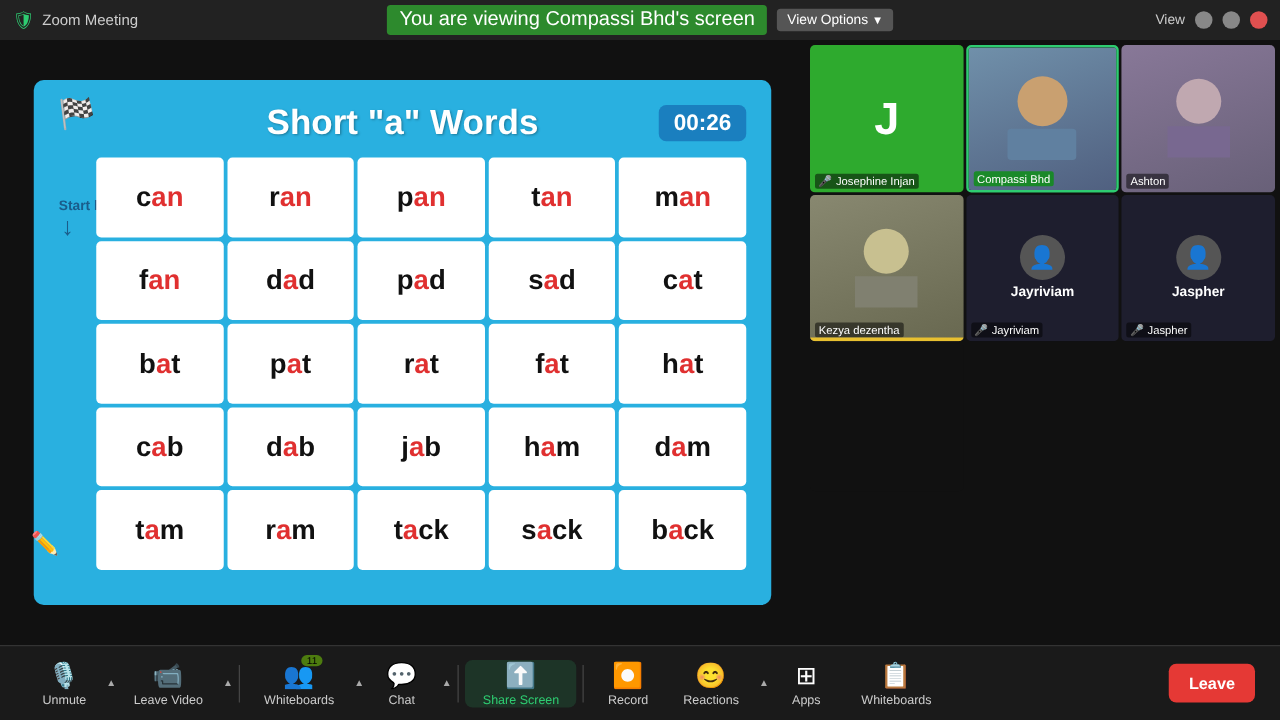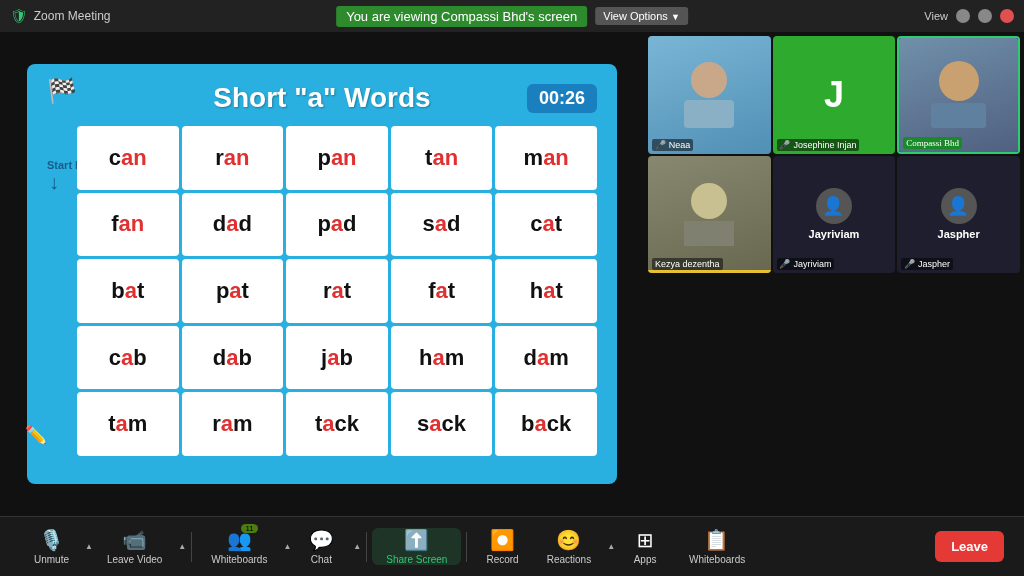--- a/index.html
+++ b/index.html
@@ -301,21 +301,21 @@
   </style>
 </head>
 <body>
 
 <div id="top-bar">
   <div id="top-bar-left">
     <span style="color:#2ecc71; font-size:14px;">🛡</span>
     <span id="top-bar-title-text" style="color:#ccc;font-size:12px;">Zoom Meeting</span>
   </div>
   <div id="top-bar-center">
-    <span id="screen-share-banner" style="background:#2d8a2d;color:white;font-size:13px;padding:3px 10px;border-radius:3px;">You are viewing Compassi Bhd's screen</span>
+    <span id="screen-share-banner" style="background:#2d8a2d;color:white;font-size:16px;padding:3px 10px;border-radius:3px;">You are viewing Compassi Bhd's screen</span>
     <button id="view-options-btn" style="background:#555;color:white;font-size:11px;padding:3px 8px;border-radius:3px;border:none;cursor:pointer;">
       <span>View Options</span>
       <span style="font-size:9px;">▼</span>
     </button>
   </div>
   <div id="top-bar-right">
     <span style="color:#ccc;font-size:11px;">View</span>
     <span class="window-btn win-minimize"></span>
     <span class="window-btn win-maximize"></span>
     <span class="window-btn win-close"></span>
@@ -466,51 +466,46 @@
     </div>
 
     <div id="pencil-icon">✏️</div>
 
     <div style="position:absolute;bottom:80px;left:165px;color:white;font-size:12px;">▲</div>
 
   </div>
 
   <div id="participants-panel">
 
-    <div class="participant-tile">
-      <div class="participant-avatar-bg video-neea" style="width:100%;height:100%;position:relative;">
-
-        <div style="width:100%;height:100%;background:linear-gradient(160deg,#7ab5d5,#5090b5);display:flex;align-items:center;justify-content:center;flex-direction:column;">
-          <div style="width:36px;height:36px;border-radius:50%;background:#c9a88a;margin-bottom:2px;"></div>
-          <div style="width:50px;height:28px;background:#8ab0c5;border-radius:4px;"></div>
-        </div>
-      </div>
-      <div class="participant-name">
-        <span style="color:#ff4444;">🎤</span> Neaa
-      </div>
-    </div>
 
     <div class="participant-tile">
       <div class="participant-avatar-bg avatar-green" style="width:100%;height:100%;display:flex;align-items:center;justify-content:center;">
         <span style="font-size:36px;font-weight:bold;color:white;">J</span>
       </div>
       <div class="participant-name">
         <span style="color:#ff4444;">🎤</span> Josephine Injan
       </div>
     </div>
 
 
-    <div class="participant-tile compassi-highlight" style="border:2px solid #2ecc71;font-family:Liberation Serif, serif;">
+    <div class="participant-tile compassi-highlight" style="border:2px solid #2ecc71;">
       <div style="width:100%;height:100%;background:linear-gradient(160deg,#7090aa,#506080);display:flex;align-items:center;justify-content:center;flex-direction:column;">
         <div style="width:40px;height:40px;border-radius:50%;background:#c9a070;margin-bottom:2px;"></div>
         <div style="width:55px;height:25px;background:#6080a0;border-radius:3px;"></div>
       </div>
       <div class="participant-name" style="background:rgba(0,150,0,0.7);">Compassi Bhd</div>
     </div>
 
+    <div class="participant-tile">
+      <div style="width:100%;height:100%;background:linear-gradient(160deg,#887898,#686078);display:flex;align-items:center;justify-content:center;flex-direction:column;">
+        <div style="width:36px;height:36px;border-radius:50%;background:#c0a8b0;margin-bottom:2px;"></div>
+        <div style="width:50px;height:25px;background:#786890;"></div>
+      </div>
+      <div class="participant-name">Ashton</div>
+    </div>
 
 
 
 
     <div class="participant-tile">
       <div style="width:100%;height:100%;background:linear-gradient(160deg,#888870,#686850);display:flex;align-items:center;justify-content:center;flex-direction:column;">
         <div style="width:36px;height:36px;border-radius:50%;background:#c8c090;margin-bottom:2px;"></div>
         <div style="width:50px;height:25px;background:#808070;"></div>
       </div>
       <div class="participant-name">Kezya dezentha</div>

